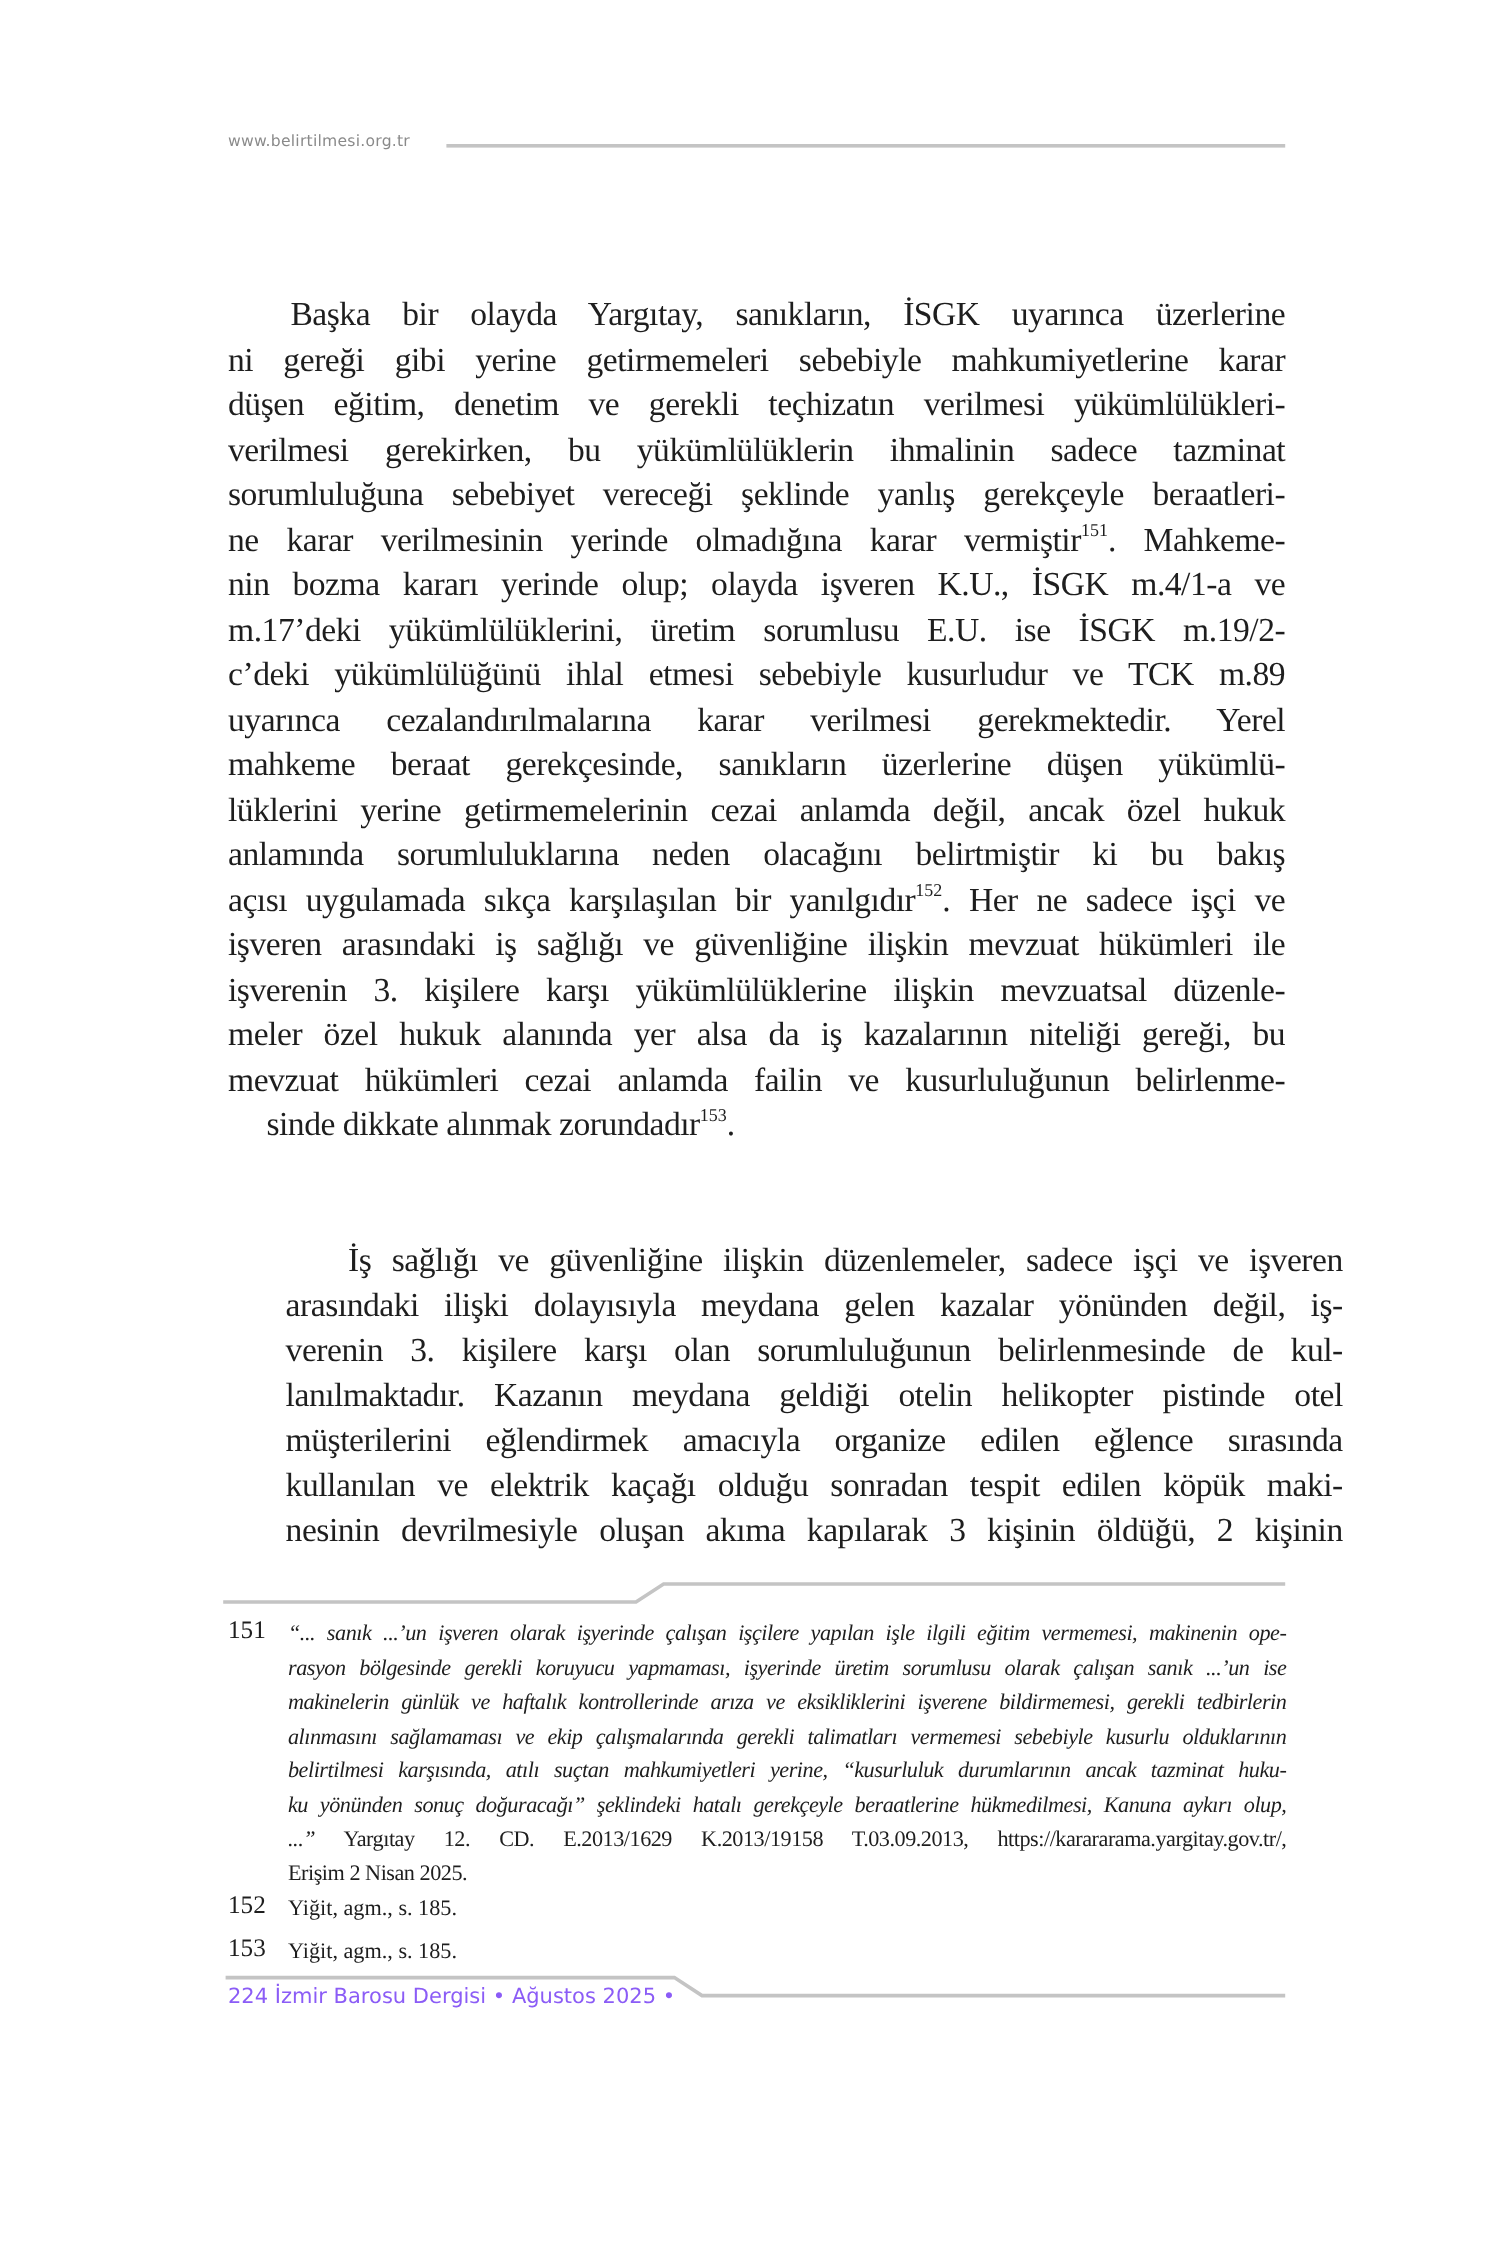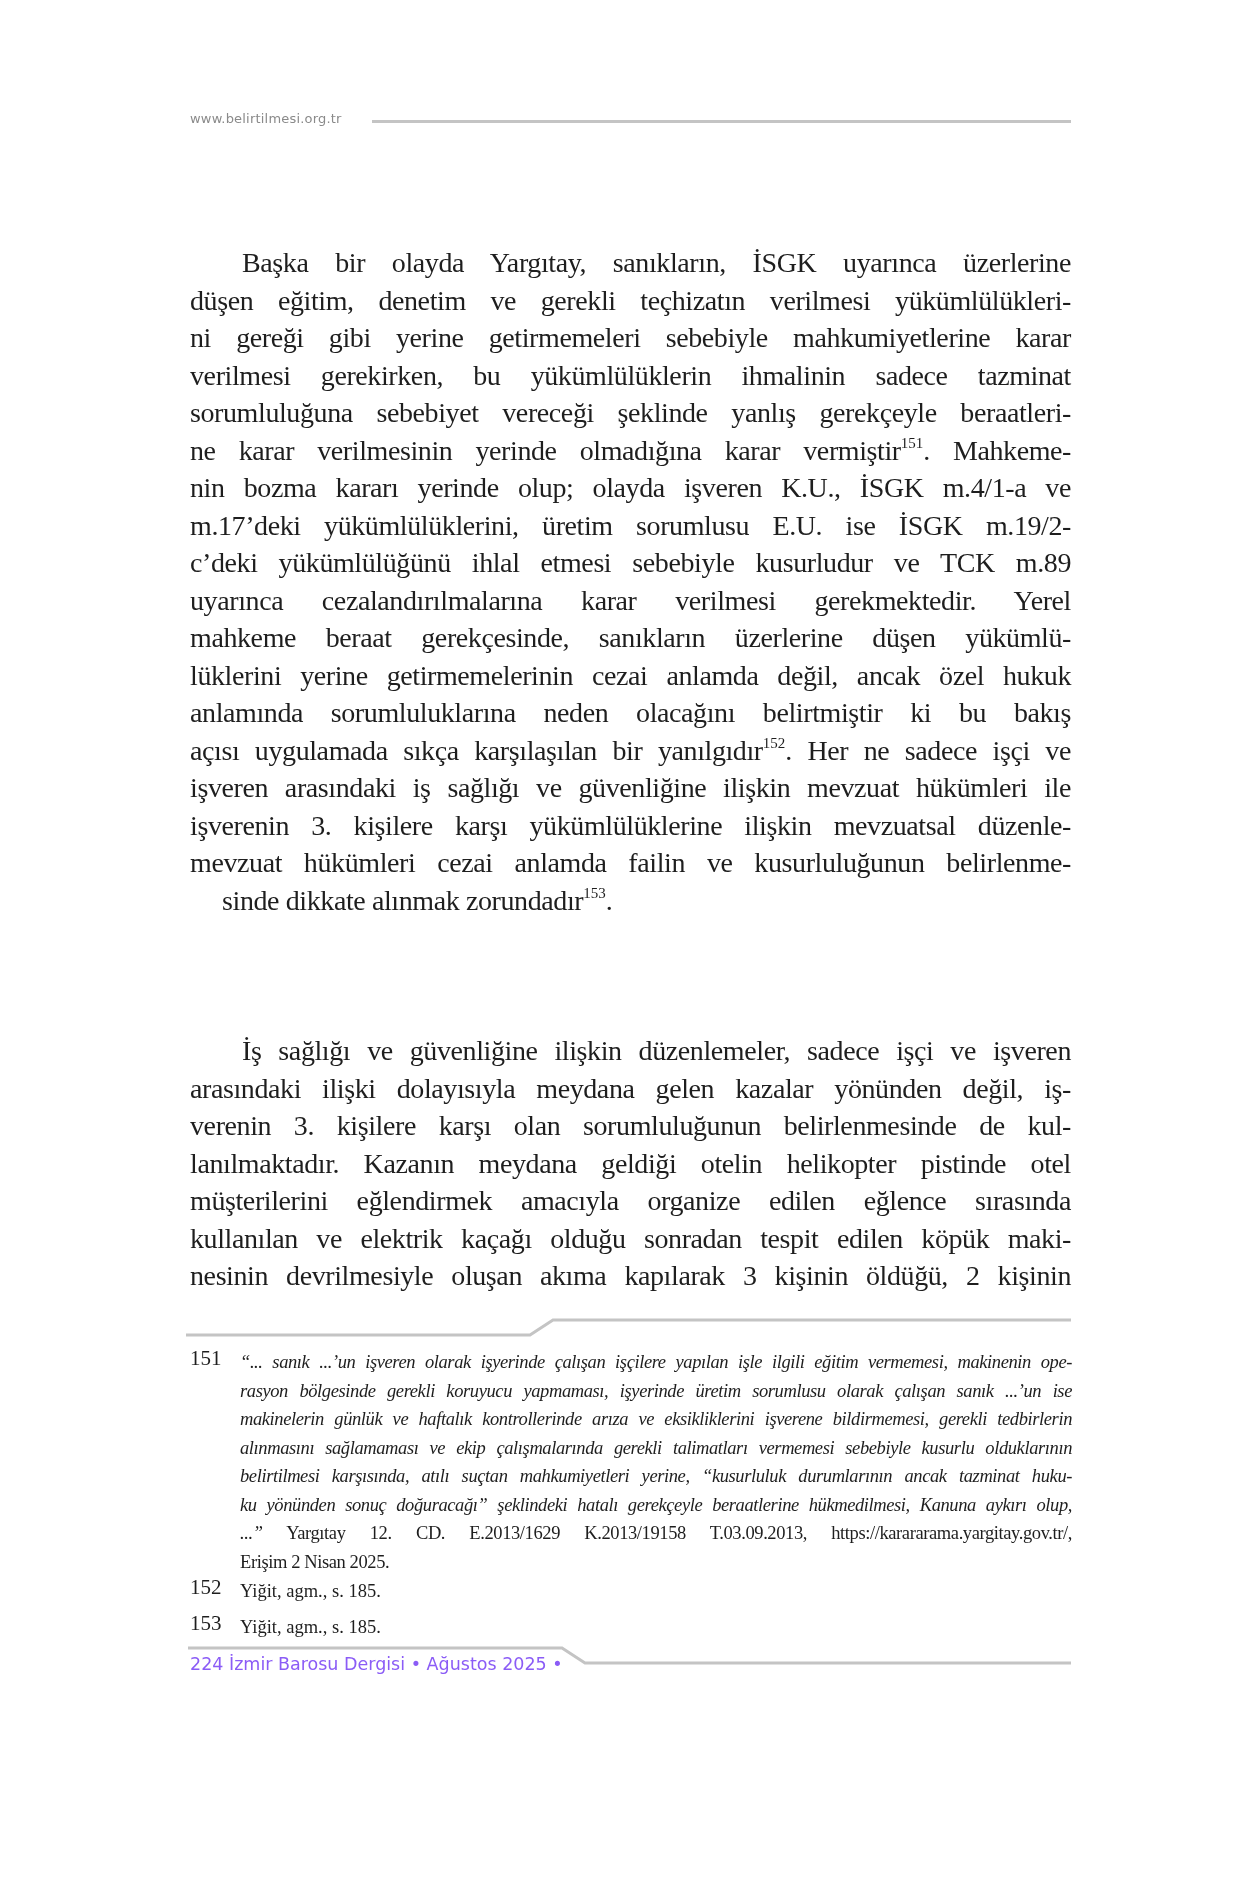--- a/index.html
+++ b/index.html
@@ -38,40 +38,41 @@
   svg.divider { position: absolute; left: 0; top: 0; pointer-events: none; }
 </style>
 </head>
 <body>
 
 <div class="header-url">www.belirtilmesi.org.tr</div>
 <div class="rule" style="left:372px; top:120px; width:699px;"></div>
 
 <div class="body-text" style="top:244px;">
   <span class="line indent">Başka bir olayda Yargıtay, sanıkların, İSGK uyarınca üzerlerine</span>
+  <span class="line">ni gereği gibi yerine getirmemeleri sebebiyle mahkumiyetlerine karar</span>
   <span class="line">düşen eğitim, denetim ve gerekli teçhizatın verilmesi yükümlülükleri-</span>
-  <span class="line">ni gereği gibi yerine getirmemeleri sebebiyle mahkumiyetlerine karar</span>
   <span class="line">verilmesi gerekirken, bu yükümlülüklerin ihmalinin sadece tazminat</span>
   <span class="line">sorumluluğuna sebebiyet vereceği şeklinde yanlış gerekçeyle beraatleri-</span>
   <span class="line"><span>ne karar verilmesinin yerinde olmadığına karar vermiştir</span><sup>151</sup><span>. Mahkeme-</span></span>
   <span class="line">nin bozma kararı yerinde olup; olayda işveren K.U., İSGK m.4/1-a ve</span>
   <span class="line">m.17’deki yükümlülüklerini, üretim sorumlusu E.U. ise İSGK m.19/2-</span>
   <span class="line">c’deki yükümlülüğünü ihlal etmesi sebebiyle kusurludur ve TCK m.89</span>
   <span class="line">uyarınca cezalandırılmalarına karar verilmesi gerekmektedir. Yerel</span>
   <span class="line">mahkeme beraat gerekçesinde, sanıkların üzerlerine düşen yükümlü-</span>
   <span class="line">lüklerini yerine getirmemelerinin cezai anlamda değil, ancak özel hukuk</span>
   <span class="line">anlamında sorumluluklarına neden olacağını belirtmiştir ki bu bakış</span>
   <span class="line"><span>açısı uygulamada sıkça karşılaşılan bir yanılgıdır</span><sup>152</sup><span>. Her ne sadece işçi ve</span></span>
   <span class="line">işveren arasındaki iş sağlığı ve güvenliğine ilişkin mevzuat hükümleri ile</span>
   <span class="line">işverenin 3. kişilere karşı yükümlülüklerine ilişkin mevzuatsal düzenle-</span>
+  <span class="line">meler özel hukuk alanında yer alsa da iş kazalarının niteliği gereği, bu</span>
   <span class="line">mevzuat hükümleri cezai anlamda failin ve kusurluluğunun belirlenme-</span>
   <span class="line last"><span>sinde dikkate alınmak zorundadır</span><sup>153</sup><span>.</span></span>
 </div>
 
-<div class="body-text" style="top:1032px;">
+<div class="body-text" style="top:1032px;margin-left:48px;">
   <span class="line indent">İş sağlığı ve güvenliğine ilişkin düzenlemeler, sadece işçi ve işveren</span>
   <span class="line">arasındaki ilişki dolayısıyla meydana gelen kazalar yönünden değil, iş-</span>
   <span class="line">verenin 3. kişilere karşı olan sorumluluğunun belirlenmesinde de kul-</span>
   <span class="line">lanılmaktadır. Kazanın meydana geldiği otelin helikopter pistinde otel</span>
   <span class="line">müşterilerini eğlendirmek amacıyla organize edilen eğlence sırasında</span>
   <span class="line">kullanılan ve elektrik kaçağı olduğu sonradan tespit edilen köpük maki-</span>
   <span class="line">nesinin devrilmesiyle oluşan akıma kapılarak 3 kişinin öldüğü, 2 kişinin</span>
 </div>
 
 <svg class="divider" width="1260" height="1890">

